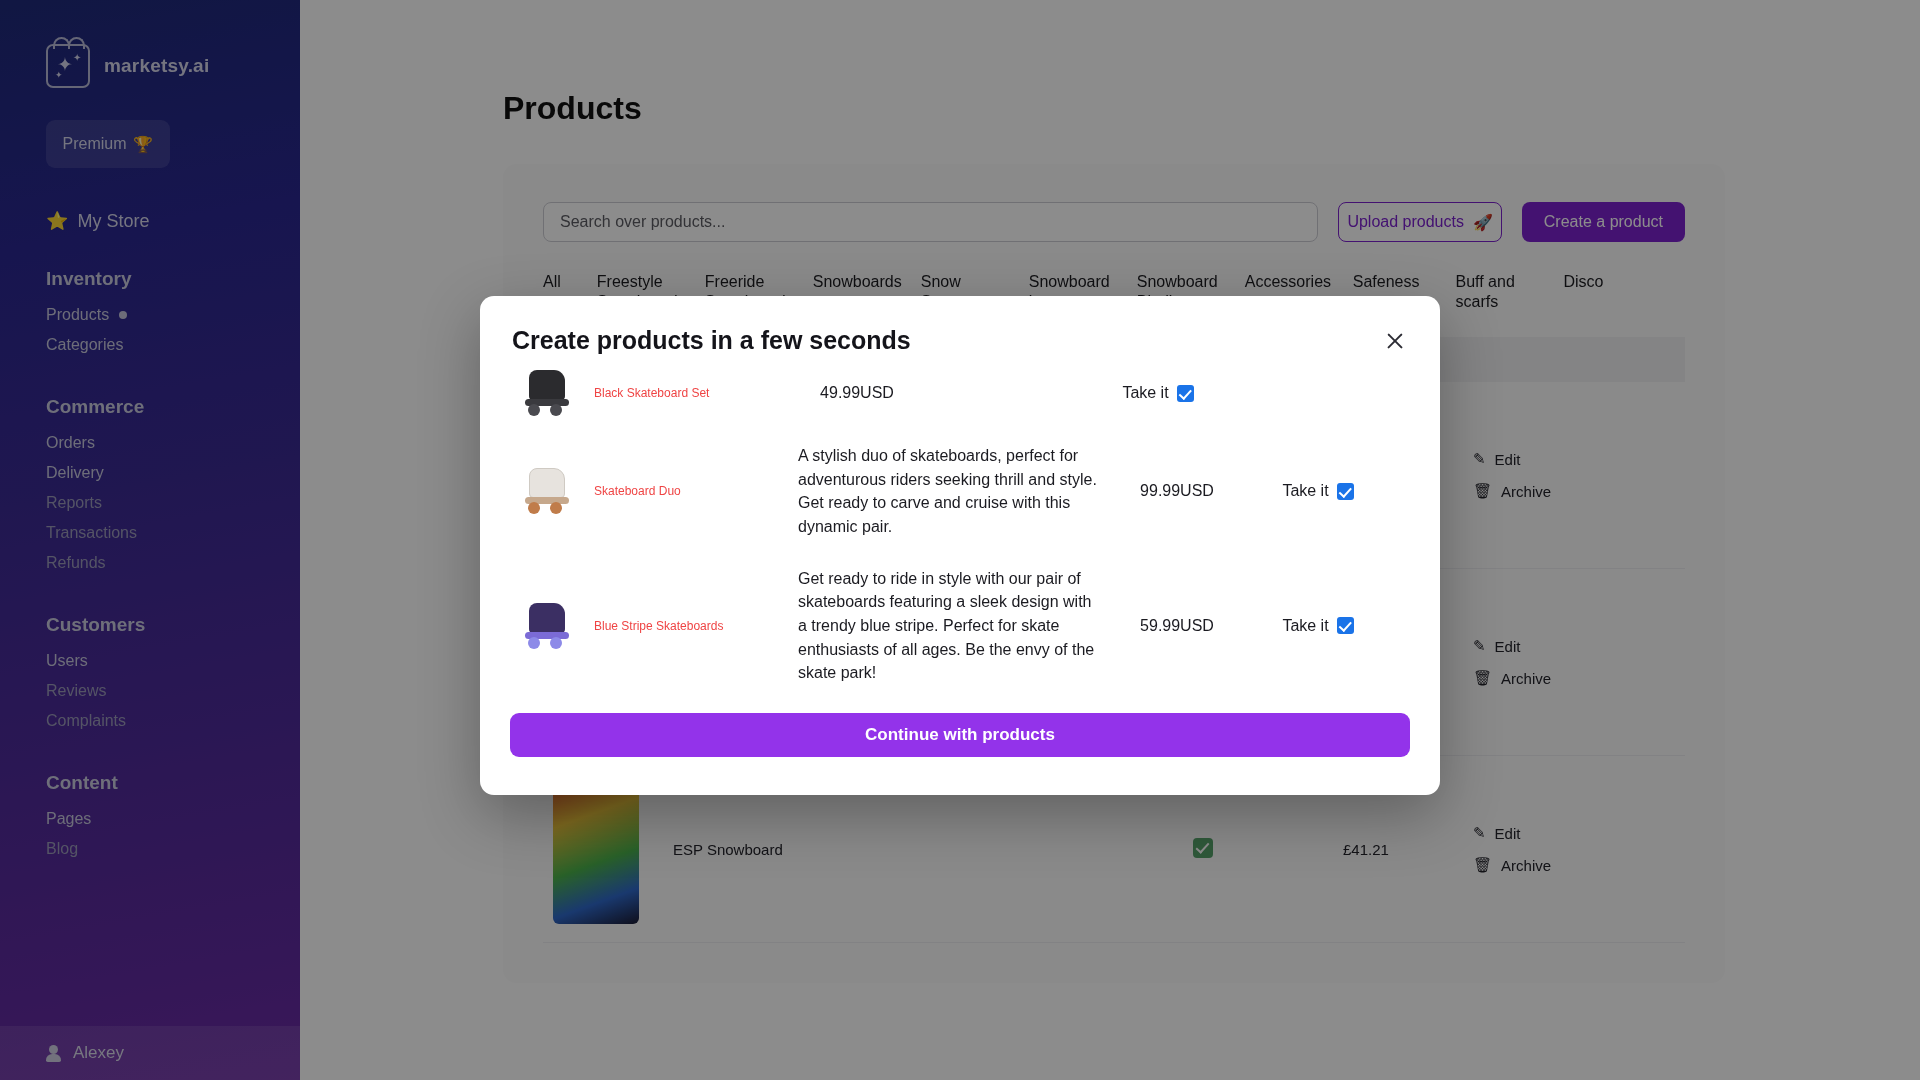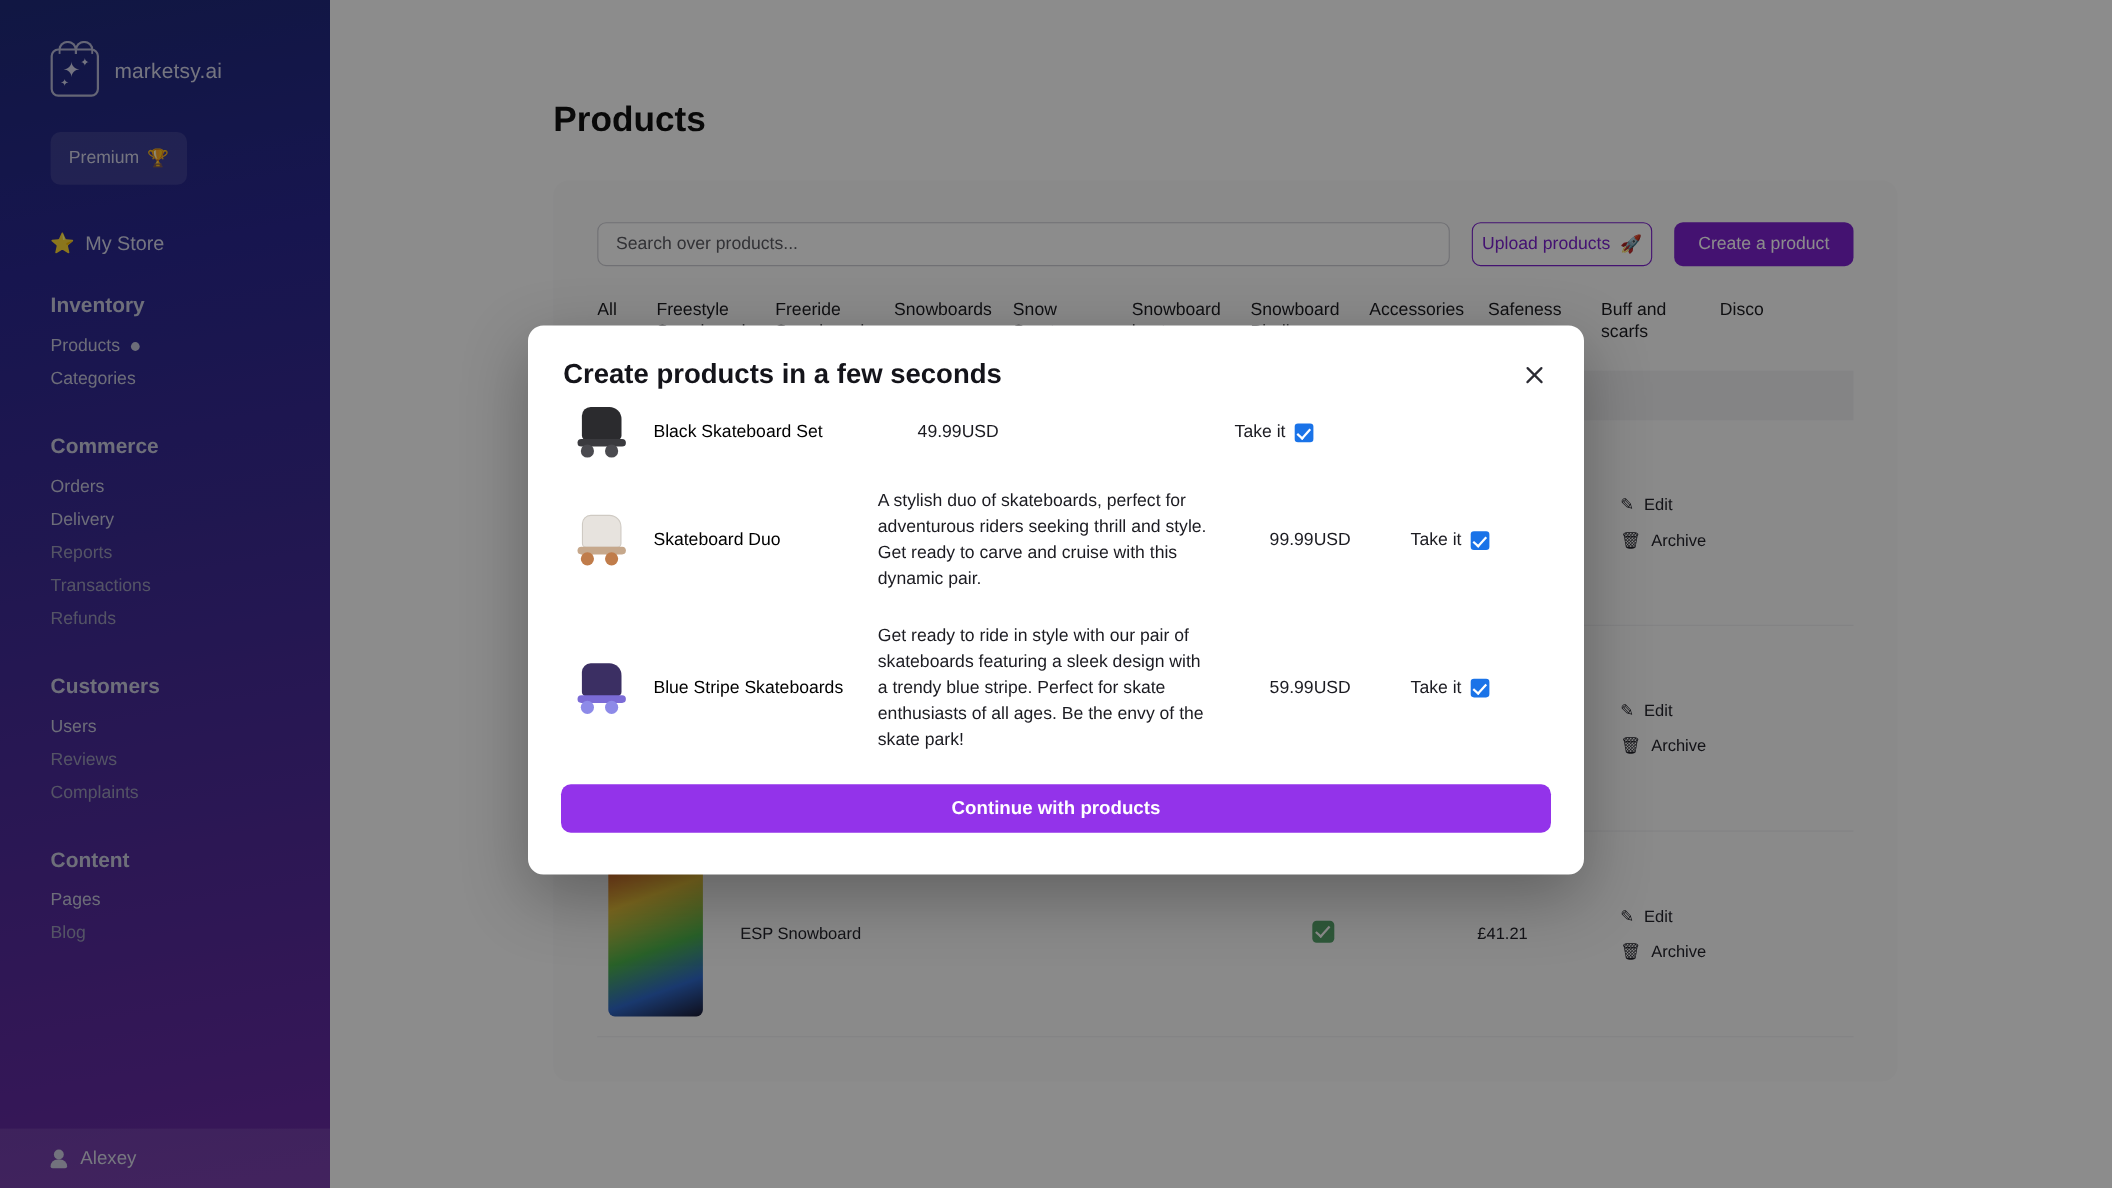--- a/index.html
+++ b/index.html
@@ -27,21 +27,21 @@
   }
   .logo-mark:before, .logo-mark:after {
     content: ""; position: absolute; border: 2px solid #b9bbd8; border-bottom: none;
     border-radius: 9px 9px 0 0; top: -9px; width: 13px; height: 10px;
   }
   .logo-mark:before { left: 5px; }
   .logo-mark:after  { left: 20px; }
   .sparkle { position: absolute; color: #d3d4ec; font-size: 19px; line-height: 1; left: 9px; top: 9px;}
   .sparkle2 { position: absolute; color: #d3d4ec; font-size: 10px; line-height: 1; left: 25px; top: 7px;}
   .sparkle3 { position: absolute; color: #d3d4ec; font-size: 9px; line-height: 1; left: 7px; top: 25px;}
-  .logo-text { font-size: 19px; font-weight: normal; color: #d5d6ea; letter-spacing: .2px; }
+  .logo-text { font-size: 19px; font-weight: bold; color: #d5d6ea; letter-spacing: .2px; }
 
   .premium-badge {
     margin: 32px 0 0 46px; width: 124px; height: 48px;
     background: rgba(255,255,255,0.11);
     border-radius: 9px; display: flex; align-items: center; justify-content: center;
     gap: 7px; font-size: 16px; color: #d5d6ea;
   }
 
   .mystore { margin: 42px 0 0 46px; display: flex; align-items: center; gap: 9px; font-size: 18px; color: #d5d6ea; }
 
@@ -142,23 +142,23 @@
   .skate .blade { position: absolute; left: 4px; top: 29px; width: 44px; height: 7px; border-radius: 4px; }
   .skate .w1, .skate .w2 { position: absolute; top: 34px; width: 12px; height: 12px; border-radius: 50%; }
   .skate .w1 { left: 7px; } .skate .w2 { left: 29px; }
   .sk-black .boot { background: #2b2b2e; } .sk-black .blade { background: #3a3a3e; }
   .sk-black .w1, .sk-black .w2 { background: #4a4a4f; }
   .sk-white .boot { background: #e7e3de; border: 1px solid #cfcac3; } .sk-white .blade { background: #c6a88c; }
   .sk-white .w1, .sk-white .w2 { background: #c07c4a; }
   .sk-blue .boot { background: #3b2f63; } .sk-blue .blade { background: #7b6bd6; }
   .sk-blue .w1, .sk-blue .w2 { background: #8d8ae8; }
 
-  .mname { width: 214px; flex: none; font-size: 16px; color: #000000; padding-left: 10px; }
+  .mname { width: 214px; flex: none; font-size: 12px; color: #ef4444; padding-left: 10px; }
   .mdesc { width: 320px; flex: none; font-size: 16px; color: #1b1b21; line-height: 1.48; padding-right: 18px; }
-  .mprice { width: 110px; flex: none; font-size: 16px; color: #1b1b21; text-align: right; padding-left: 8px;}
+  .mprice { width: 110px; flex: none; font-size: 16px; color: #1b1b21; text-align: center; padding-left: 8px;}
   .mtake { flex: 1; display: flex; align-items: center; justify-content: center; gap: 8px; font-size: 16px; color: #1b1b21; }
   .cbox { width: 17px; height: 17px; border-radius: 3px; background: #1a73e8; position: relative; display: inline-block; cursor: pointer; }
   .cbox:after {
     content: ""; position: absolute; left: 5.5px; top: 2px; width: 4.5px; height: 9.5px;
     border: solid #fff; border-width: 0 2.2px 2.2px 0; transform: rotate(42deg);
   }
   .modal-cta {
     margin: 14px 14px 16px 14px; height: 44px; width: calc(100% - 28px);
     background: #9333ea; color: #fff; border: none; border-radius: 9px;
     font-size: 17px; font-weight: bold; cursor: pointer; font-family: inherit;

